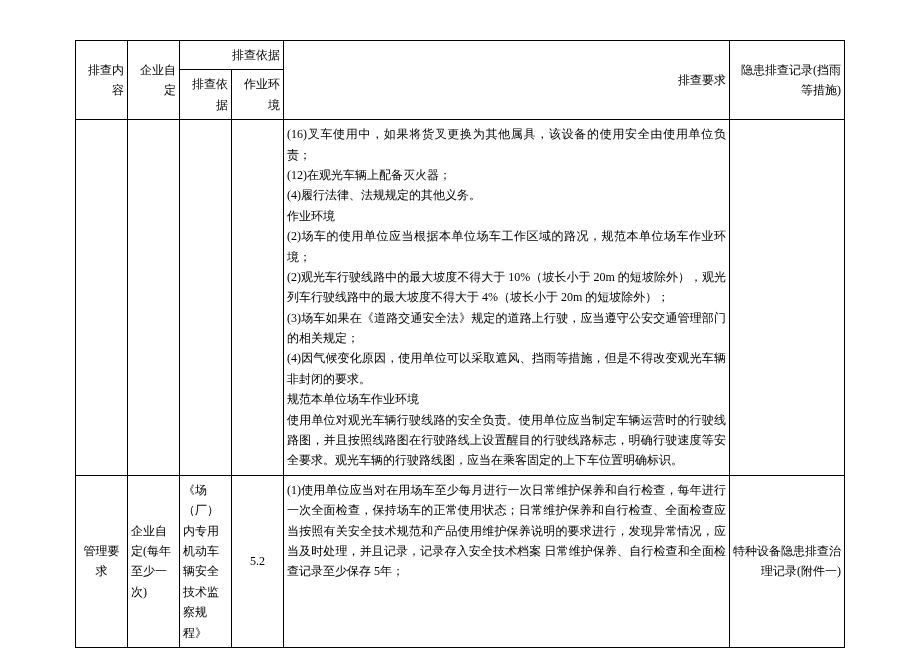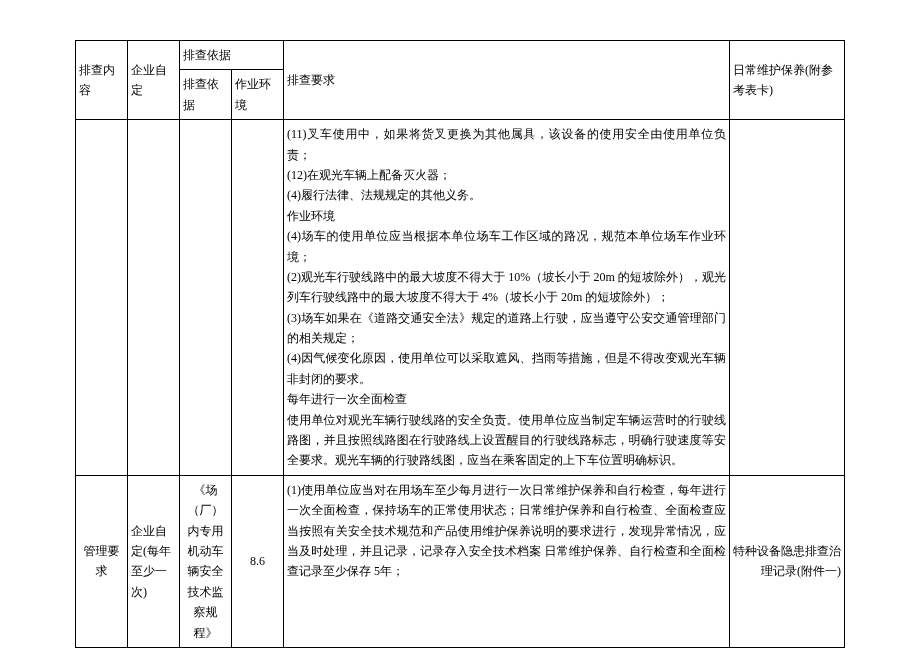--- a/index.html
+++ b/index.html
@@ -27,21 +27,21 @@
       font-weight: normal;
       line-height: 1.7;
       word-wrap: break-word;
     }
     .col-content { width: 52px; }
     .col-time { width: 52px; }
     .col-basis1 { width: 52px; }
     .col-basis2 { width: 52px; }
     .col-req { width: auto; }
     .col-record { width: 115px; }
-    .center { text-align: left; }
+    .center { text-align: right; }
     .just { text-align: justify; }
     .row-body td {
       vertical-align: top;
     }
     .row-body .center-mid {
       vertical-align: middle;
       text-align: center;
     }
     p {
       margin: 0;
@@ -58,51 +58,51 @@
     <col class="col-basis2">
     <col class="col-req">
     <col class="col-record">
   </colgroup>
   <thead>
     <tr>
       <th rowspan="2" class="center">排查内容</th>
       <th rowspan="2" class="center">企业自定</th>
       <th colspan="2" class="center">排查依据</th>
       <th rowspan="2" class="center">排查要求</th>
-      <th rowspan="2" class="center">日常维护保养(附参考表卡)</th>
+      <th rowspan="2" class="center">隐患排查记录(挡雨等措施)</th>
     </tr>
     <tr>
       <th class="center">排查依据</th>
       <th class="center">作业环境</th>
     </tr>
   </thead>
   <tbody>
     <tr class="row-body">
       <td class="center-mid"></td>
       <td class="center-mid"></td>
       <td class="center-mid"></td>
       <td class="center-mid"></td>
       <td class="just">
-        <p>(11)叉车使用中，如果将货叉更换为其他属具，该设备的使用安全由使用单位负责；</p>
+        <p>(16)叉车使用中，如果将货叉更换为其他属具，该设备的使用安全由使用单位负责；</p>
         <p>(12)在观光车辆上配备灭火器；</p>
         <p>(4)履行法律、法规规定的其他义务。</p>
         <p>作业环境</p>
-        <p>(4)场车的使用单位应当根据本单位场车工作区域的路况，规范本单位场车作业环境；</p>
+        <p>(2)场车的使用单位应当根据本单位场车工作区域的路况，规范本单位场车作业环境；</p>
         <p>(2)观光车行驶线路中的最大坡度不得大于 10%（坡长小于 20m 的短坡除外），观光列车行驶线路中的最大坡度不得大于 4%（坡长小于 20m 的短坡除外）；</p>
         <p>(3)场车如果在《道路交通安全法》规定的道路上行驶，应当遵守公安交通管理部门的相关规定；</p>
         <p>(4)因气候变化原因，使用单位可以采取遮风、挡雨等措施，但是不得改变观光车辆非封闭的要求。</p>
-        <p>每年进行一次全面检查</p>
+        <p>规范本单位场车作业环境</p>
         <p>使用单位对观光车辆行驶线路的安全负责。使用单位应当制定车辆运营时的行驶线路图，并且按照线路图在行驶路线上设置醒目的行驶线路标志，明确行驶速度等安全要求。观光车辆的行驶路线图，应当在乘客固定的上下车位置明确标识。</p>
       </td>
       <td class="center-mid"></td>
     </tr>
     <tr class="row-body">
       <td class="center-mid">管理要求</td>
       <td class="center-mid" style="text-align:left;margin-left:44px;">企业自定(每年至少一次)</td>
-      <td class="center-mid" style="text-align:center;">《场（厂）内专用机动车辆安全技术监察规程》</td>
-      <td class="center-mid">8.6</td>
+      <td class="center-mid" style="text-align:left;">《场（厂）内专用机动车辆安全技术监察规程》</td>
+      <td class="center-mid">5.2</td>
       <td class="just">
         <p>(1)使用单位应当对在用场车至少每月进行一次日常维护保养和自行检查，每年进行一次全面检查，保持场车的正常使用状态；日常维护保养和自行检查、全面检查应当按照有关安全技术规范和产品使用维护保养说明的要求进行，发现异常情况，应当及时处理，并且记录，记录存入安全技术档案  日常维护保养、自行检查和全面检查记录至少保存 5年；</p>
       </td>
       <td class="center-mid" style="text-align:right;">特种设备隐患排查治理记录(附件一)</td>
     </tr>
   </tbody>
 </table>
 
 </body></html>

